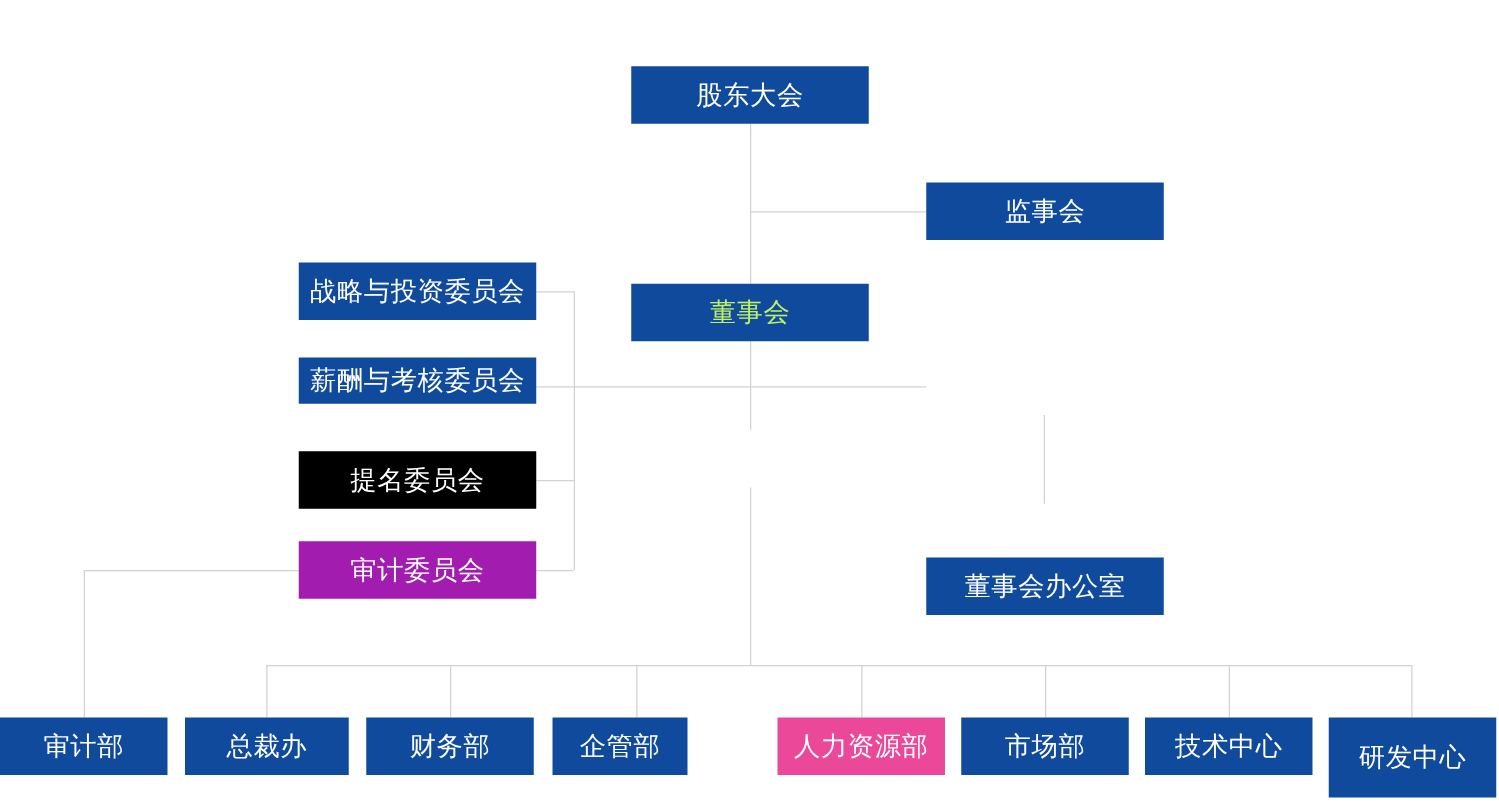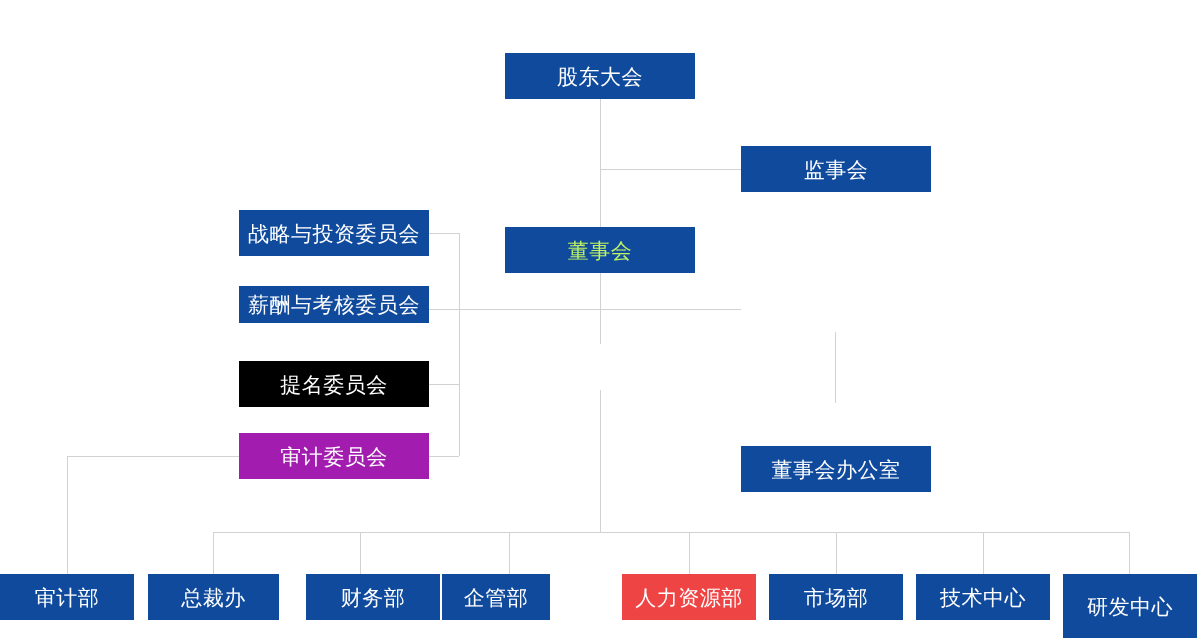--- a/index.html
+++ b/index.html
@@ -108,27 +108,27 @@
     <span class="node-label">审计委员会</span>
   </div>
 
   <div id="department-layer">
       <div class="node" style="left: 0px; top: 574px; width: 134px; height: 46px; background: rgb(15, 74, 157); color: rgb(255, 255, 255);">
         <span class="node-label">审计部</span>
       </div>
       <div class="node" style="left: 148px; top: 574px; width: 131px; height: 46px; background: rgb(15, 74, 157); color: rgb(255, 255, 255);">
         <span class="node-label">总裁办</span>
       </div>
-      <div class="node" style="left: 293px; top: 574px; width: 134px; height: 46px; background: rgb(15, 74, 157); color: rgb(255, 255, 255); margin-left: 13px;">
+      <div class="node" style="left: 293px; top: 574px; width: 134px; height: 46px; background: rgb(15, 74, 157); color: rgb(255, 255, 255);">
         <span class="node-label">财务部</span>
       </div>
       <div class="node" style="left: 442px; top: 574px; width: 108px; height: 46px; background: rgb(15, 74, 157); color: rgb(255, 255, 255);">
         <span class="node-label">企管部</span>
       </div>
-      <div class="node" style="left: 622px; top: 574px; width: 134px; height: 46px; background: #ef4444; color: rgb(255, 255, 255);">
+      <div class="node" style="left: 622px; top: 574px; width: 134px; height: 46px; background: #ec4899; color: rgb(255, 255, 255);">
         <span class="node-label">人力资源部</span>
       </div>
       <div class="node" style="left: 769px; top: 574px; width: 134px; height: 46px; background: rgb(15, 74, 157); color: rgb(255, 255, 255);">
         <span class="node-label">市场部</span>
       </div>
       <div class="node" style="left: 916px; top: 574px; width: 134px; height: 46px; background: rgb(15, 74, 157); color: rgb(255, 255, 255);">
         <span class="node-label">技术中心</span>
       </div>
       <div class="node" style="left: 1063px; top: 574px; width: 134px; height: 64px; background: rgb(15, 74, 157); color: rgb(255, 255, 255);">
         <span class="node-label">研发中心</span>

